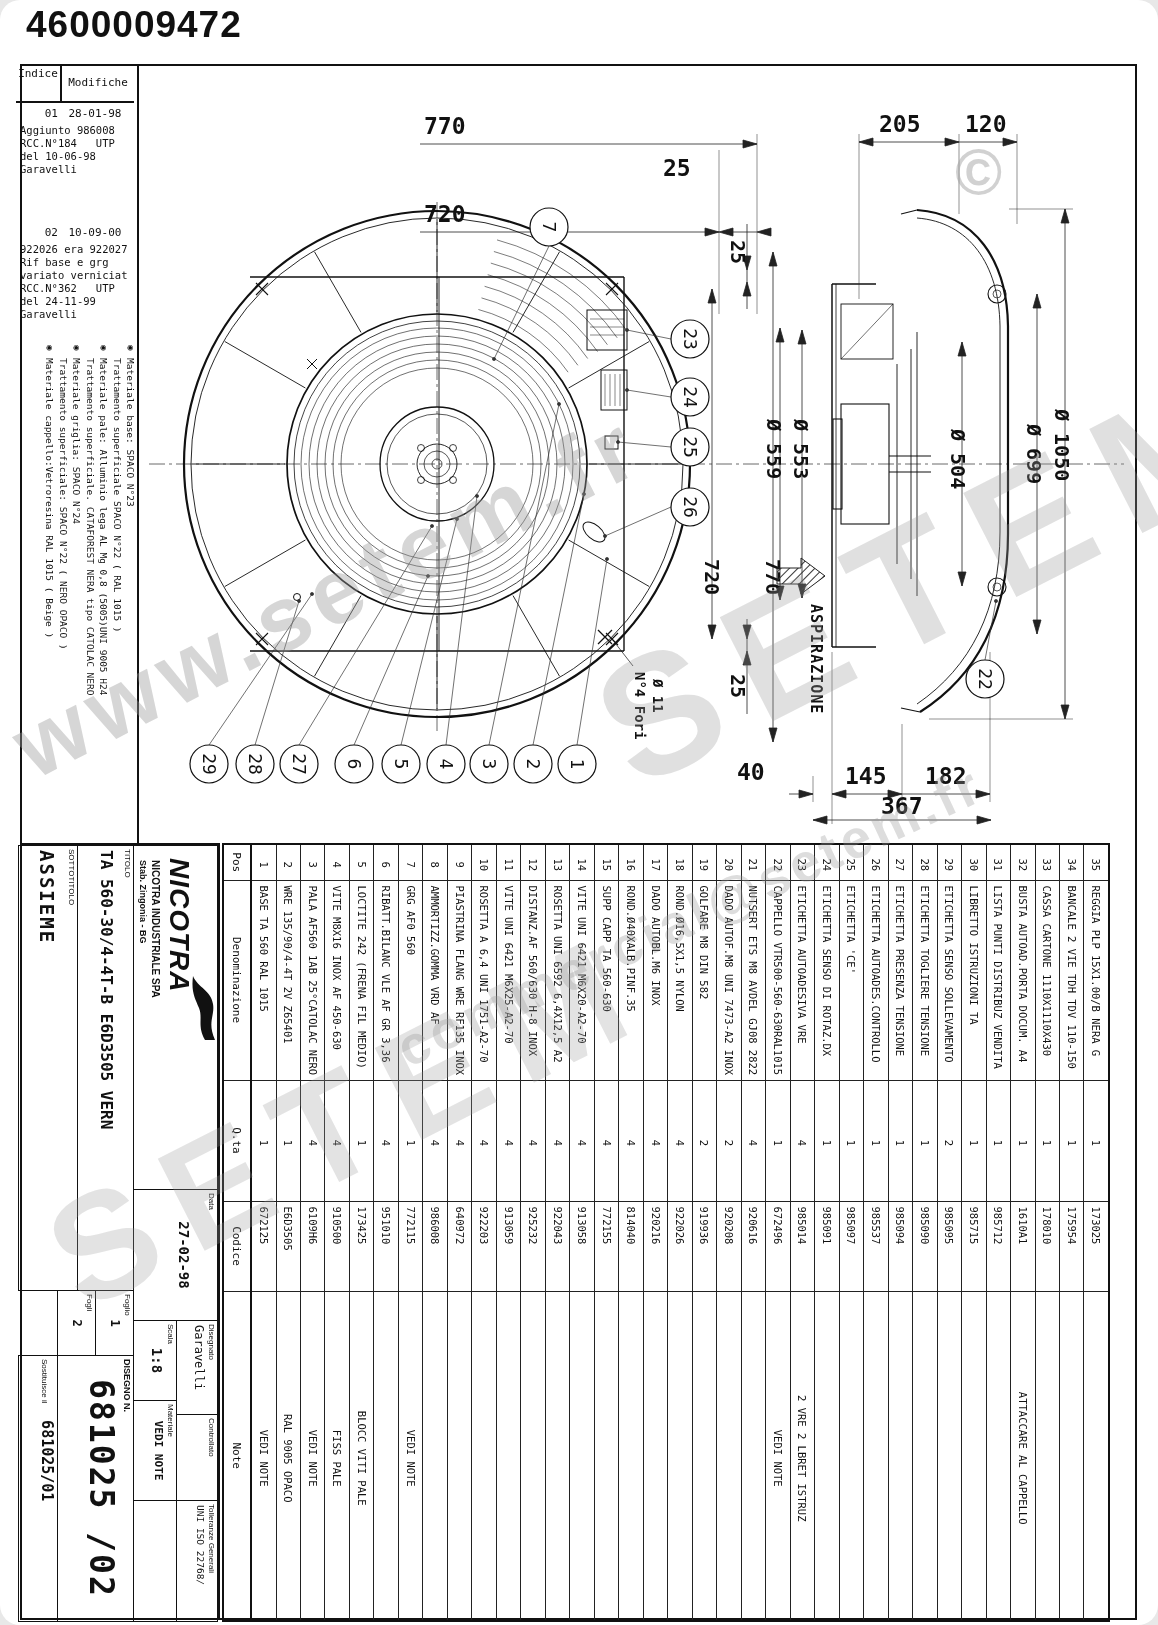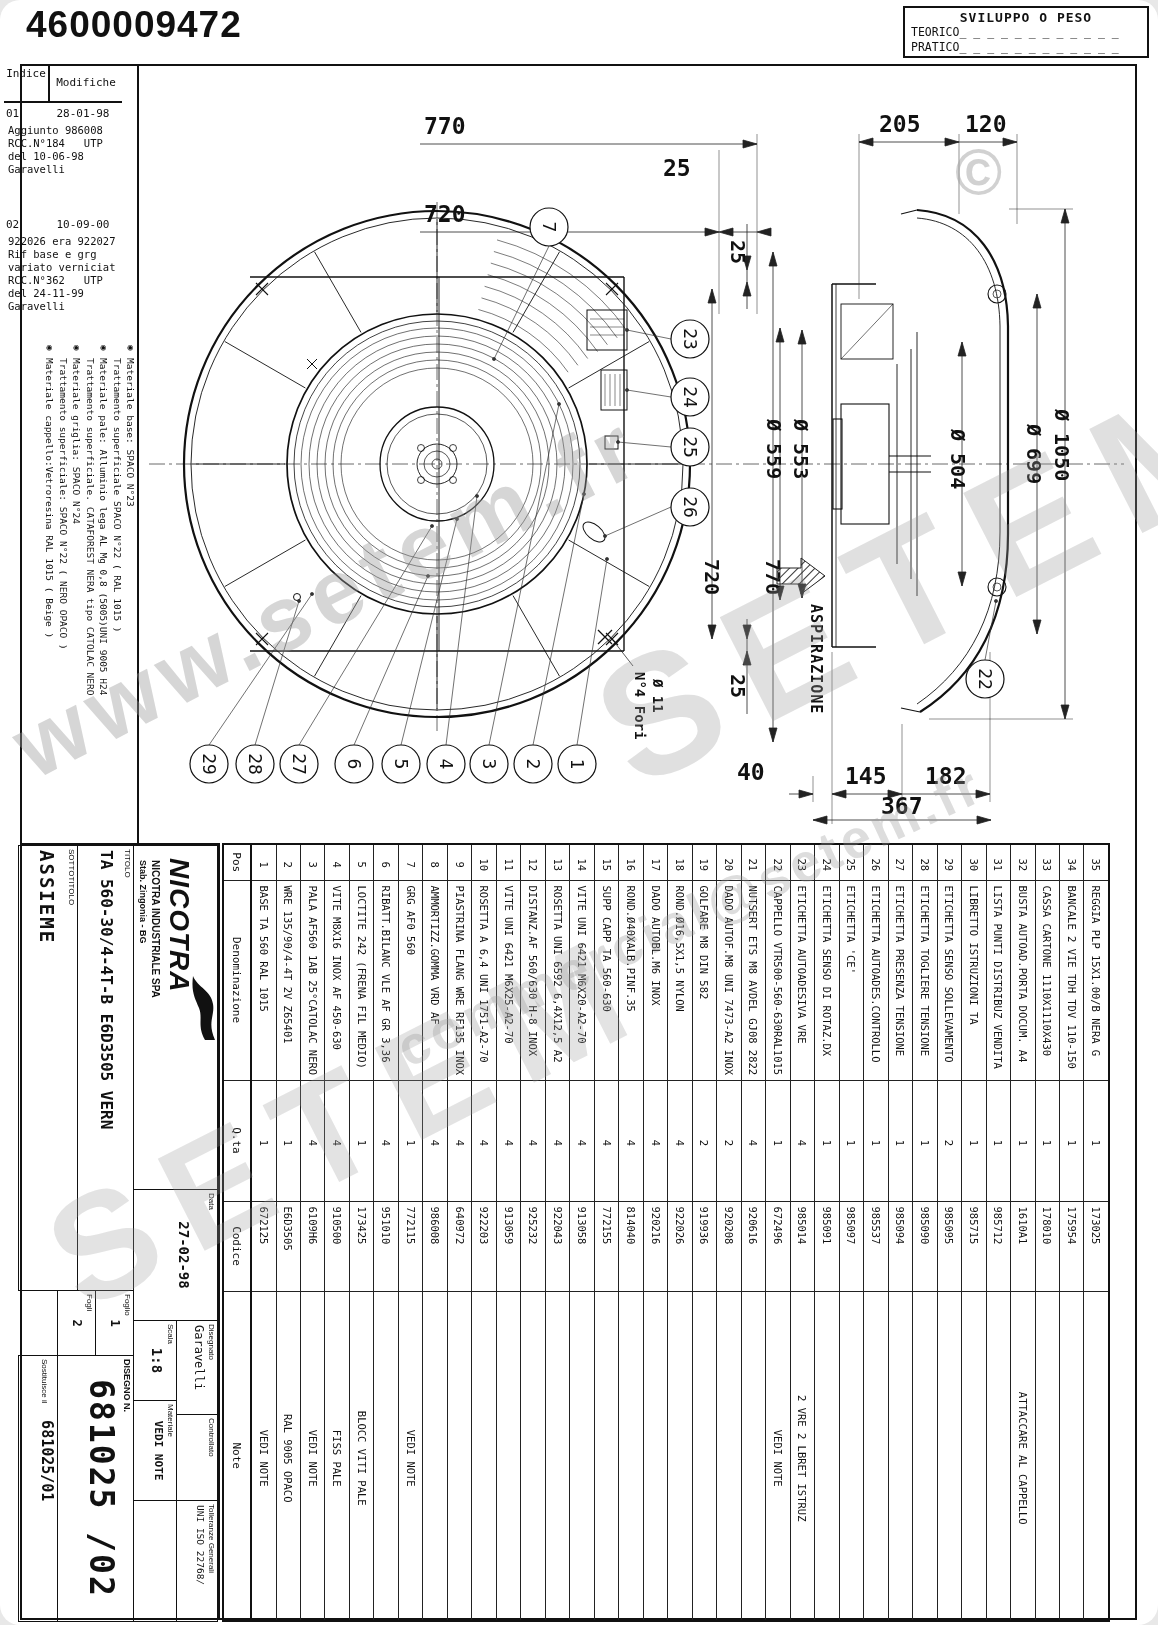--- a/index.html
+++ b/index.html
@@ -8,26 +8,26 @@
   .abs{position:absolute;}
   
   #doc-number{left:26px;top:4px;font-family:"Liberation Sans",sans-serif;font-weight:700;
               font-size:37px;letter-spacing:1px;}
   #sviluppo-box{left:903px;top:6px;width:246px;height:52px;border:2px solid #111;
                 font-size:11.5px;line-height:15px;padding:2px 6px;box-sizing:border-box;}
   #sviluppo-box .ttl{text-align:center;font-size:13px;font-weight:700;letter-spacing:1px;}
   
   #frame{left:20px;top:64px;width:1117px;height:1556px;border:2px solid #111;box-sizing:border-box;}
   
-  #rev-table{left:4px;top:64px;width:118px;font-size:10.5px;line-height:13px;}
+  #rev-table{left:16px;top:64px;width:118px;font-size:10.5px;line-height:13px;}
   #rev-head{display:flex;border-bottom:2px solid #111;font-size:11px;}
   #rev-head .c1{width:40px;border-right:2px solid #111;padding:3px 2px;text-align:center;}
   #rev-head .c2{flex:1;padding:12px 2px;text-align:center;}
   .rev-idx{display:flex;padding:4px 2px 2px 2px;font-size:11px;}
-  .rev-idx .i{width:40px;text-align:left;}
+  .rev-idx .i{width:40px;text-align:right;}
   .rev-idx .d{flex:1;text-align:center;}
   .rev-text{padding:2px 3px 10px 4px;white-space:pre-wrap;}
   
   .rot{transform:rotate(90deg);transform-origin:0 0;box-sizing:border-box;}
   
   #materials{left:137px;top:345px;width:497px;height:113px;font-size:9.5px;line-height:13px;}
   .mat-note{display:flex;margin-bottom:1px;}
   .mat-ico{width:13px;font-size:9px;line-height:13px;}
   .mat-lines{white-space:pre-wrap;}
   
@@ -96,42 +96,37 @@
   #wm-3{left:400px;top:1020px;font-size:54px;letter-spacing:4px;opacity:.33;transform:rotate(-25deg);transform-origin:0 50%;}
   #wm-4{left:955px;top:135px;font-size:64px;opacity:.45;}
   #wm-5{left:60px;top:1180px;font-size:150px;letter-spacing:26px;opacity:.27;transform:rotate(-27deg);transform-origin:0 50%;}
 </style>
 </head>
 <body>
 
 <div id="sheet">
 
   <div class="abs" id="doc-number">4600009472</div>
-  <div class="abs" id="sviluppo-box">
-    <div class="ttl">SVILUPPO O PESO</div>
-    <div>TEORICO_ _ _ _ _ _ _ _ _ _ _ _</div>
-    <div>PRATICO_ _ _ _ _ _ _ _ _ _ _ _</div>
-  </div>
 
   <div class="abs" id="frame"></div>
 
   <div class="abs" id="rev-table">
     <div id="rev-head">
       <div class="c1">Indice</div>
       <div class="c2">Modifiche</div>
     </div>
     <div class="rev-idx">
       <div class="i">01</div>
       <div class="d">28-01-98</div>
     </div>
     <div class="rev-text">Aggiunto 986008
 RCC.N°184   UTP
 del 10-06-98
 Garavelli</div>
-    <div class="rev-idx" style="margin-top:28px;">
+    <div class="rev-idx" style="margin-top:36px;">
       <div class="i">02</div>
       <div class="d">10-09-00</div>
     </div>
     <div class="rev-text">922026 era 922027
 Rif base e grg
 variato verniciat
 RCC.N°362   UTP
 del 24-11-99
 Garavelli</div>
   </div>

